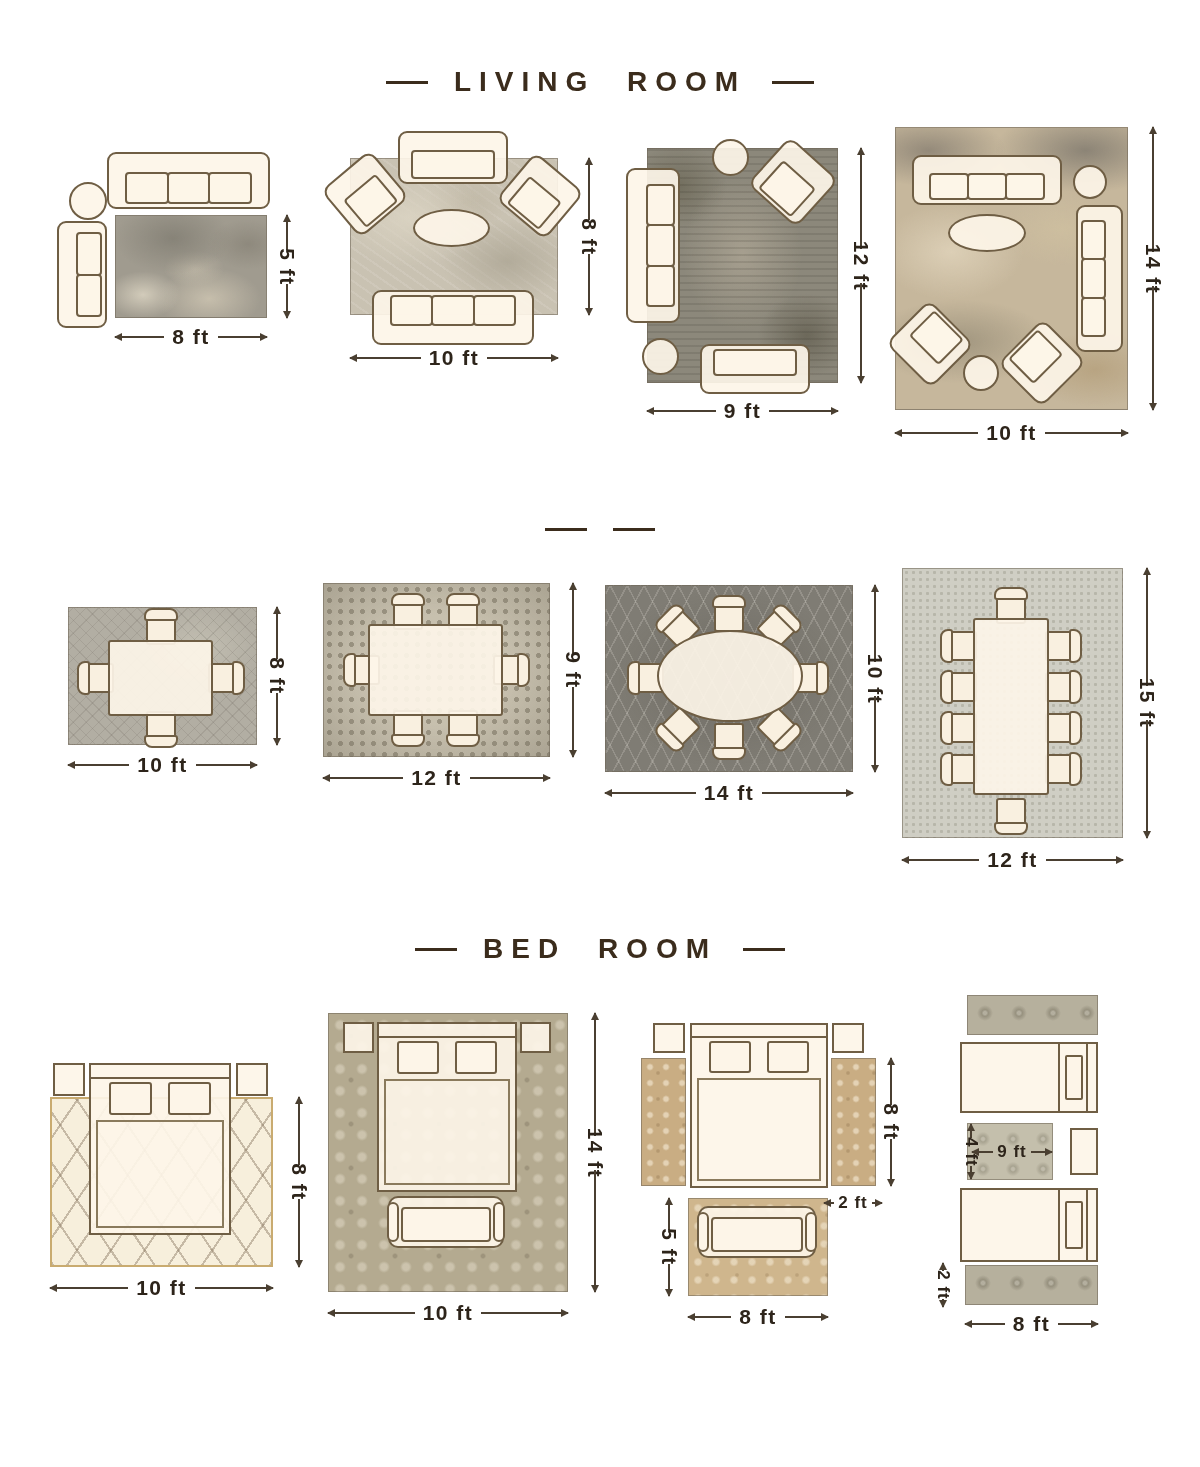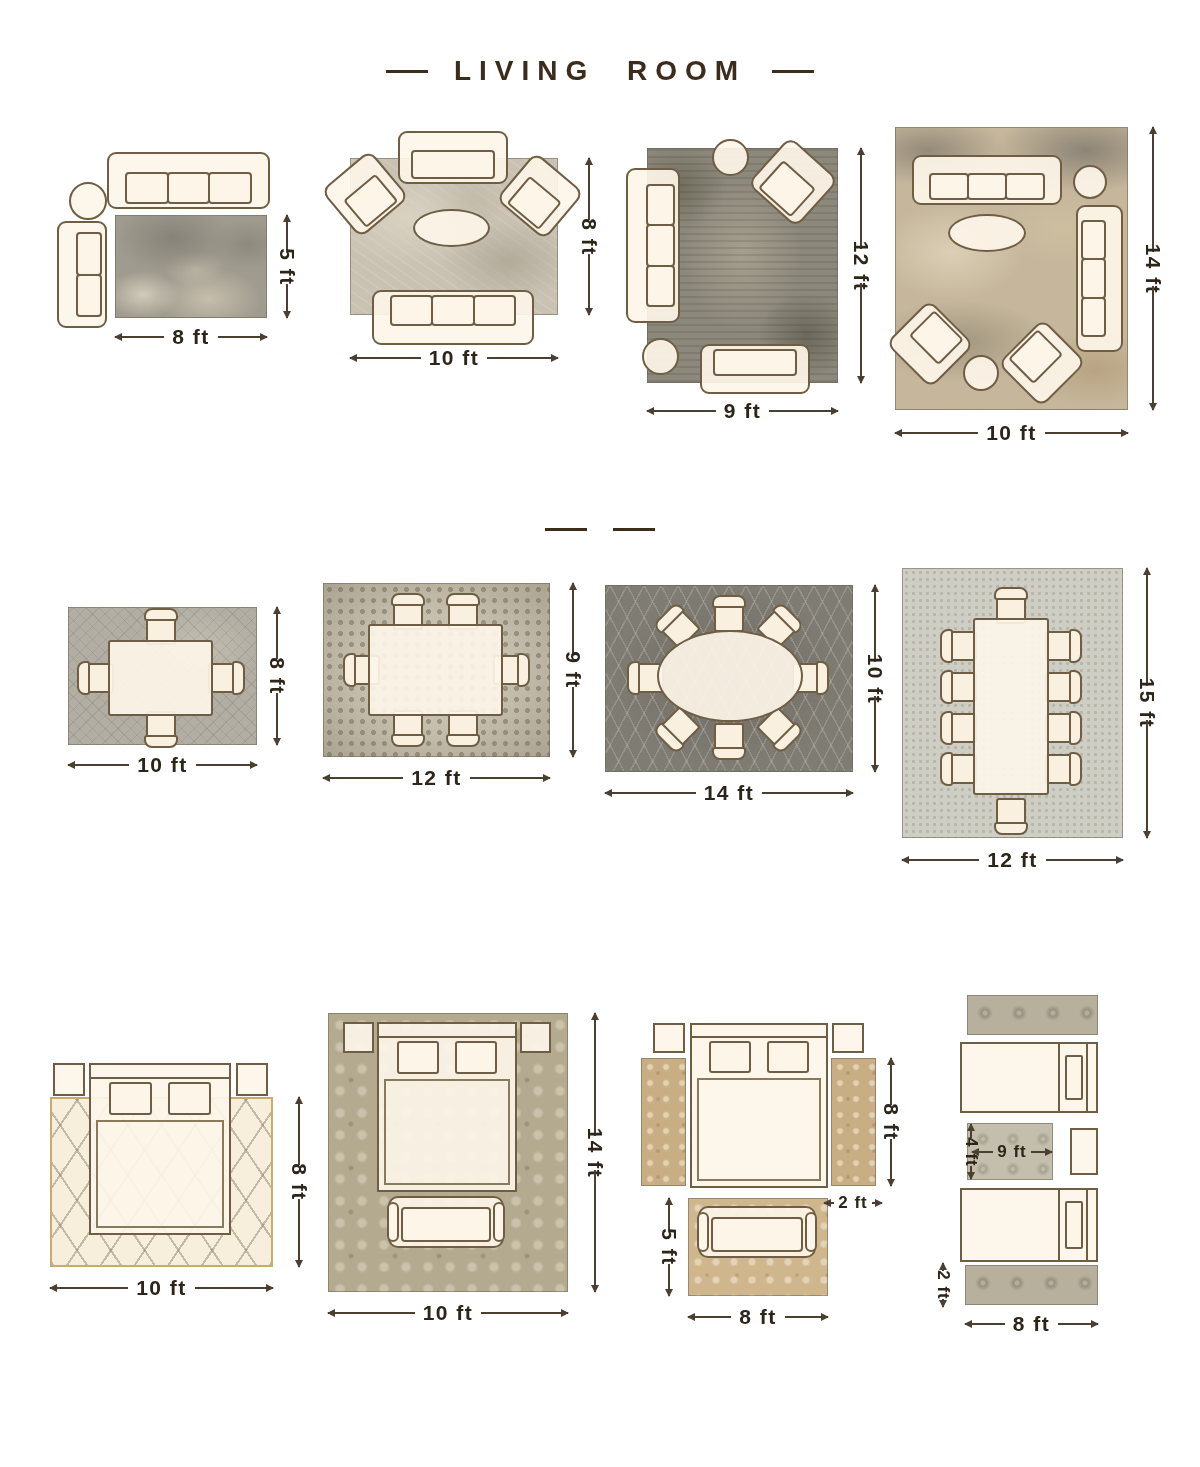--- a/index.html
+++ b/index.html
@@ -117,21 +117,21 @@
   .dim.v .ln.b::after  { content:""; position:absolute; bottom:-1px; left:-3.5px; border-style:solid; border-width:8px 4.5px 0 4.5px; border-color:#4a3f31 transparent transparent transparent; }
   .dim.v .lbl { transform:rotate(90deg); }
   .dim.sm .lbl { font-size:17px; letter-spacing:1px; }
   .dim.sm { gap:4px; }
 </style>
 </head>
 <body>
 
 <div class="canvas">
 
-  <div class="sec-title" style="top:55px">
+  <div class="sec-title" style="top:66px">
     <span class="tdash"></span>
     <span class="ttext">LIVING ROOM</span>
     <span class="tdash"></span>
   </div>
 
   <div>
     <div class="rug lr1" style="left:115px;top:215px;width:152px;height:103px"></div>
     <div class="fur rrect sofa h" style="left:107px;top:152px;width:163px;height:57px">
         <span class="seat">
           <i></i>
@@ -345,20 +345,25 @@
         <span class="lbl">15 ft</span>
         <span class="ln b"></span>
       </div>
     <div class="dim h" style="left:902px;top:848px;width:221px">
         <span class="ln a"></span>
         <span class="lbl">12 ft</span>
         <span class="ln b"></span>
       </div>
   </div>
 
+  <div class="sec-title" style="top:933px">
+    <span class="tdash"></span>
+    <span class="ttext">BED ROOM</span>
+    <span class="tdash"></span>
+  </div>
 
   <div>
     <div class="rug br1" style="left:50px;top:1097px;width:223px;height:170px"></div>
     <div class="fur" style="left:53px;top:1063px;width:32px;height:33px"></div>
     <div class="fur" style="left:236px;top:1063px;width:32px;height:33px"></div>
     <div class="fur bed" style="left:89px;top:1063px;width:142px;height:172px">
         <i class="tb"></i>
         <i class="pl1"></i>
         <i class="pl2"></i>
         <i class="bl"></i>

